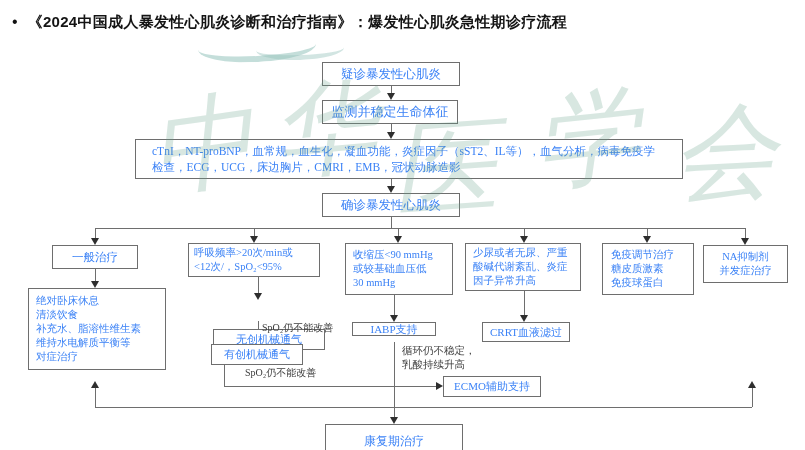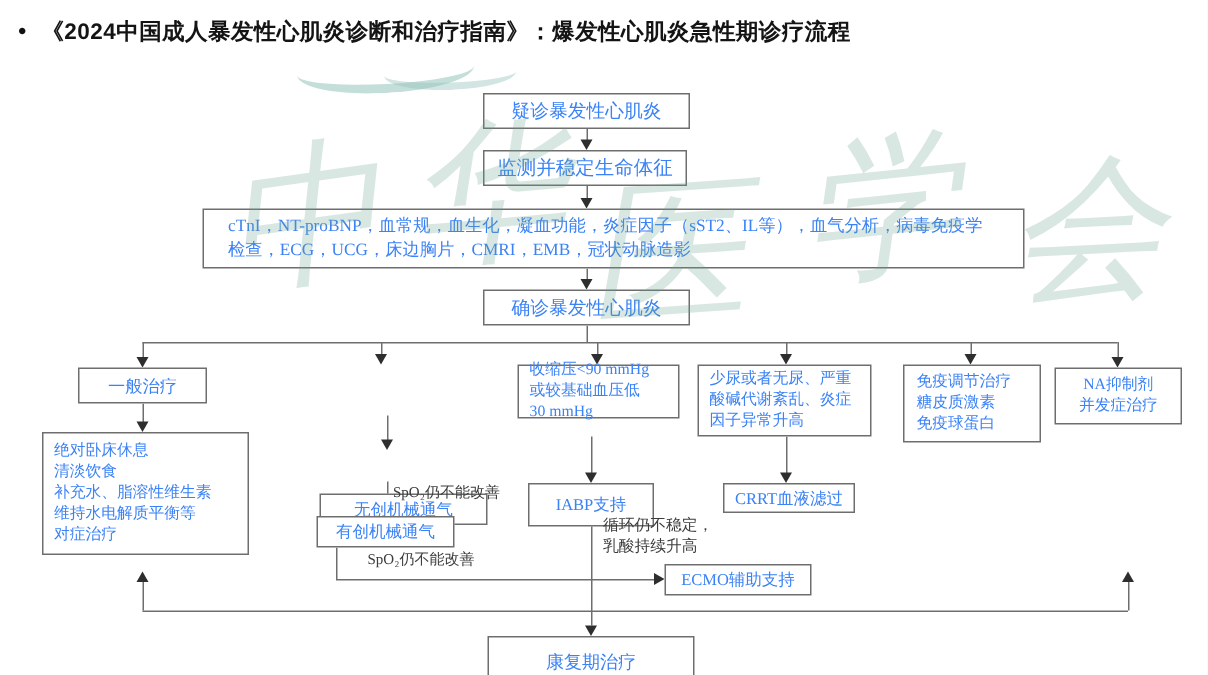--- a/index.html
+++ b/index.html
@@ -37,22 +37,24 @@
   <div class="node" style="left:322px;top:62px;width:138px;height:24px;font-size:12.5px;">疑诊暴发性心肌炎</div>
 
   <div class="node" style="left:322px;top:100px;width:136px;height:24px;font-size:13px;">监测并稳定生命体征</div>
 
   <div class="node left" style="left:135px;top:139px;width:548px;height:40px;font-size:11.5px;line-height:16px;padding:3px 16px;">cTnI，NT-proBNP，血常规，血生化，凝血功能，炎症因子（sST2、IL等），血气分析，病毒免疫学检查，ECG，UCG，床边胸片，CMRI，EMB，冠状动脉造影</div>
 
   <div class="node" style="left:322px;top:193px;width:138px;height:24px;font-size:12.5px;">确诊暴发性心肌炎</div>
 
   <div class="node" style="left:52px;top:245px;width:86px;height:24px;font-size:11.5px;">一般治疗</div>
 
+  <div class="node left" style="left:188px;top:243px;width:132px;height:34px;font-size:10.5px;line-height:14px;padding:2px 5px;">呼吸频率&gt;20次/min或
+&lt;12次/，SpO₂&lt;95%</div>
 
-  <div class="node left" style="left:345px;top:243px;width:108px;height:36px;font-size:10.5px;line-height:14px;padding:3px 7px;">收缩压&lt;90 mmHg
+  <div class="node left" style="left:345px;top:243px;width:108px;height:52px;font-size:10.5px;line-height:14px;padding:3px 7px;">收缩压&lt;90 mmHg
 或较基础血压低
 30 mmHg</div>
 
   <div class="node left" style="left:465px;top:243px;width:116px;height:48px;font-size:10.5px;line-height:14px;padding:3px 7px;">少尿或者无尿、严重
 酸碱代谢紊乱、炎症
 因子异常升高</div>
 
   <div class="node left" style="left:602px;top:243px;width:92px;height:52px;font-size:10.5px;line-height:14px;padding:4px 8px;">免疫调节治疗
 糖皮质激素
 免疫球蛋白</div>
@@ -67,21 +69,21 @@
 对症治疗</div>
 
   <div class="node" style="left:213px;top:300px;width:112px;height:21px;font-size:11px;margin-top:29px;">无创机械通气</div>
 
   <div class="lbl" style="left:262px;top:321px;font-size:10px;">SpO₂仍不能改善</div>
 
   <div class="node" style="left:211px;top:344px;width:92px;height:21px;font-size:11px;">有创机械通气</div>
 
   <div class="lbl" style="left:245px;top:366px;font-size:10px;">SpO₂仍不能改善</div>
 
-  <div class="node" style="left:352px;top:322px;width:84px;height:29px;font-size:11px;">IABP支持</div>
+  <div class="node" style="left:352px;top:322px;width:84px;height:14px;font-size:11px;">IABP支持</div>
 
   <div class="node" style="left:482px;top:322px;width:88px;height:20px;font-size:11px;">CRRT血液滤过</div>
 
   <div class="lbl" style="left:402px;top:344px;font-size:10.5px;line-height:14px;">循环仍不稳定，
 乳酸持续升高</div>
 
   <div class="node" style="left:443px;top:376px;width:98px;height:21px;font-size:11px;">ECMO辅助支持</div>
 
   <div class="node" style="left:325px;top:424px;width:138px;height:34px;font-size:12px;">康复期治疗</div>
 

